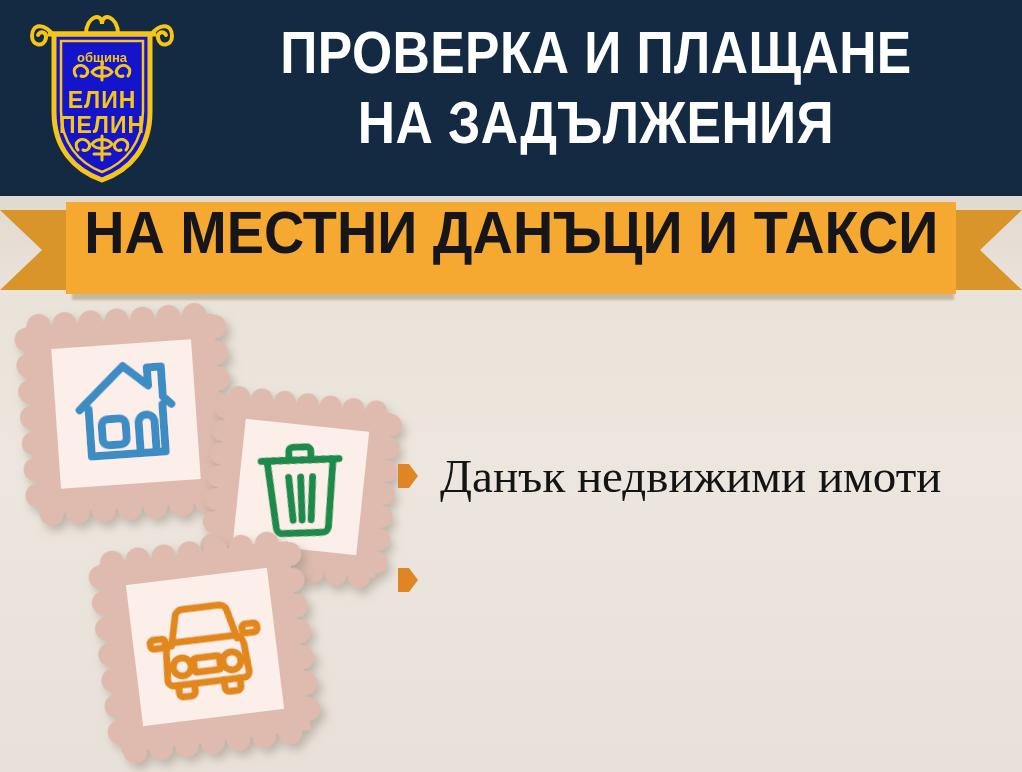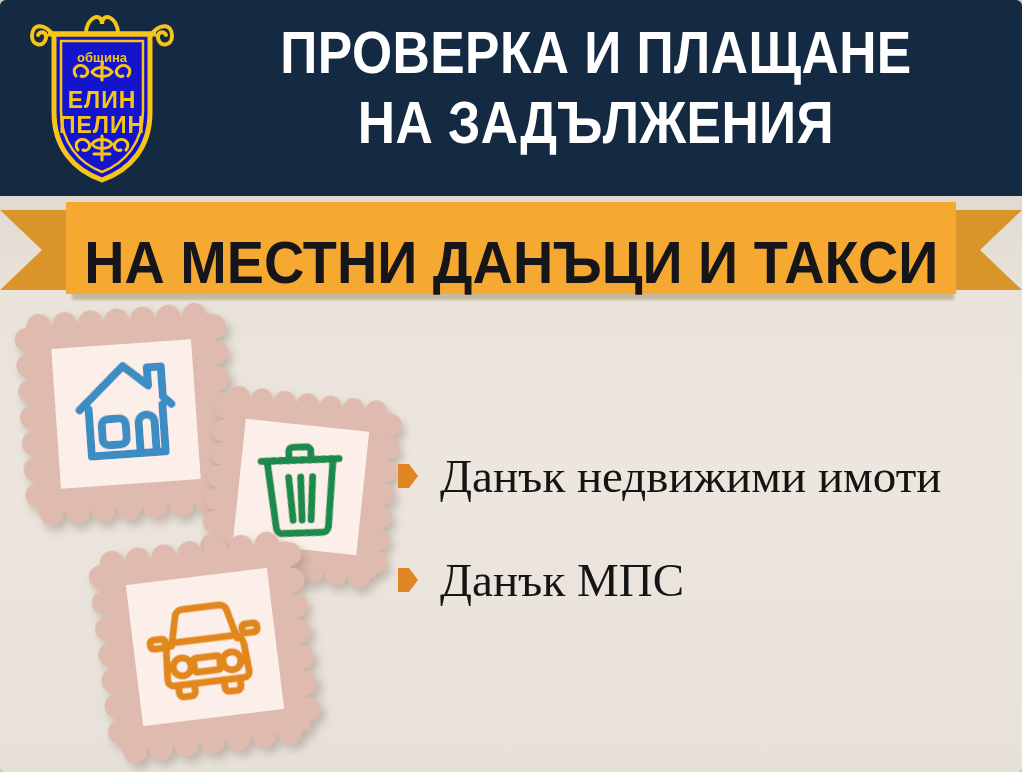--- a/index.html
+++ b/index.html
@@ -17,21 +17,20 @@
     width: 1022px;
     height: 772px;
     overflow: hidden;
     background: linear-gradient(180deg,
         #b9b1a1 0%,
         #c9c2b4 10%,
         #ddd7cc 22%,
         #e9e3da 38%,
         #ece6de 60%,
         #e8e1d9 100%);
-    border-radius: 6px;
   }
 
   
   .header {
     position: absolute;
     left: 0;
     top: 0;
     width: 1022px;
     height: 196px;
     background: #142a42;
@@ -100,21 +99,21 @@
     filter: blur(1px);
   }
   .ribbon-main {
     position: absolute;
     left: 66px;
     top: 6px;
     width: 890px;
     height: 92px;
     background: #f5a930;
     display: flex;
-    align-items: flex-end;
+    align-items: flex-start;
     justify-content: center;
   }
   .ribbon-text {
     color: #16161a;
     font-family: "Liberation Sans Narrow", "Liberation Sans", sans-serif;
     font-weight: bold;
     font-size: 60px;
     line-height: 62px;
     letter-spacing: 0px;
     transform: scaleX(0.93);
@@ -389,18 +388,17 @@
   <div class="list">
 
     <div class="list-item">
       <span class="bullet"></span>
       <span class="list-label">Данък недвижими имоти</span>
     </div>
 
 
     <div class="list-item">
       <span class="bullet"></span>
-      <span class="list-label">Данък МПС</span>
     </div>
 
   </div>
 
 </div>
 
 </body></html>

